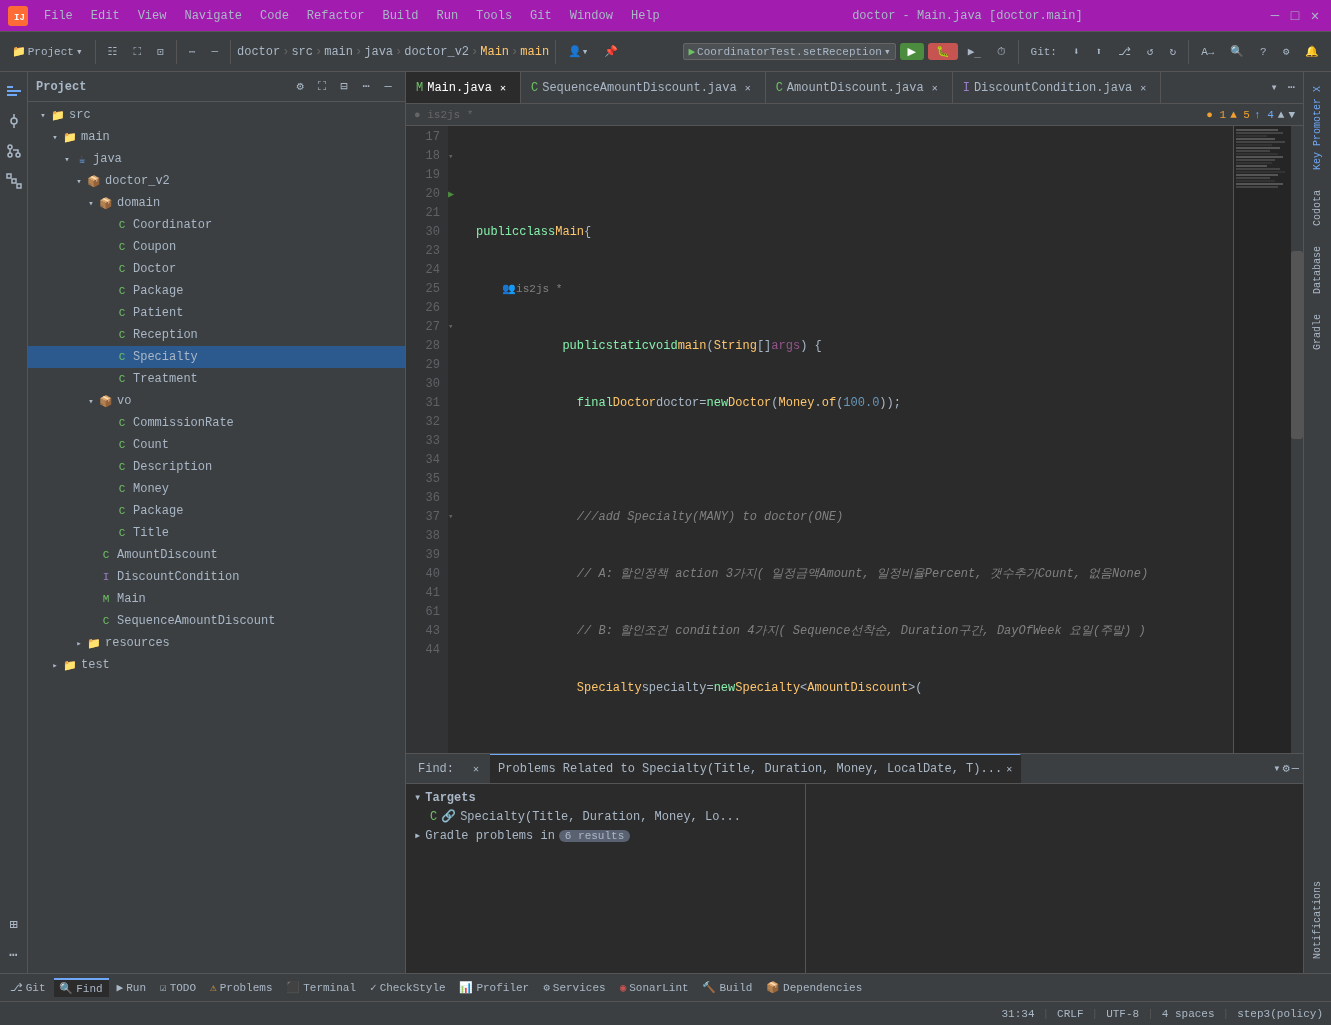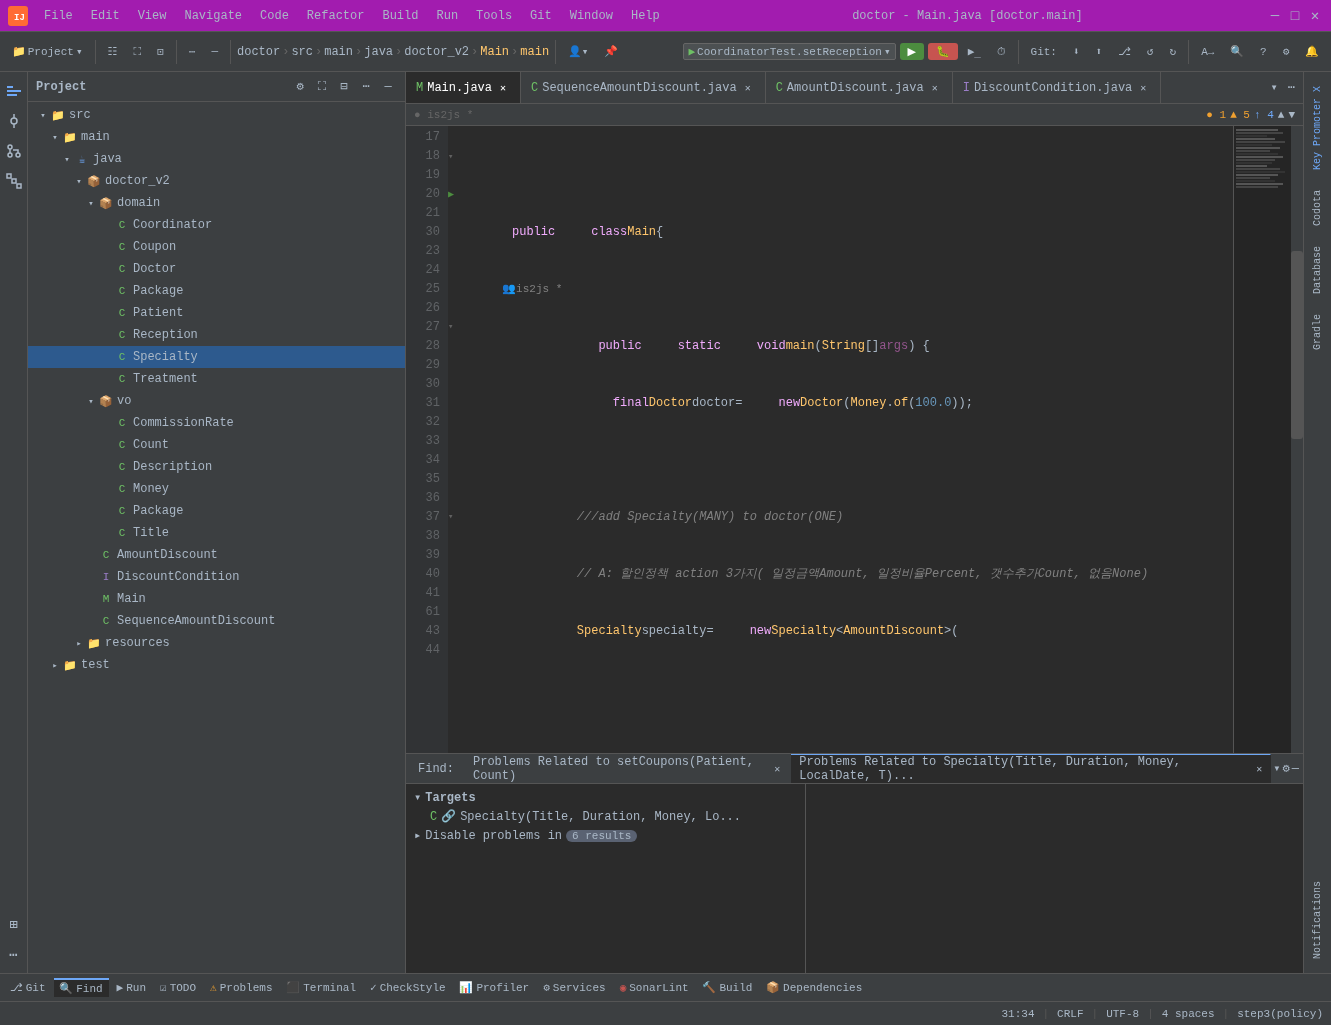--- a/index.html
+++ b/index.html
@@ -258,21 +258,21 @@
       font-size: 12px;
       line-height: 19px;
       white-space: pre;
       color: #a9b7c6;
       overflow-x: auto;
     }
 
     .code-line { height: 19px; display: flex; align-items: center; }
 
     
-    .kw { color: #f0abfc; margin-left: 36px; }
+    .kw { color: #86efac; }
     .cls { color: #ffc66d; } 
     .method { color: #ffc66d; }
     .num { color: #6897bb; }
     .comment { color: #808080; font-style: italic; }
     .param { color: #94558d; }
     .var { color: #a9b7c6; }
     .op { color: #a9b7c6; }
 
     
     .fold-arrow {
@@ -884,20 +884,23 @@
           &nbsp;&nbsp;&nbsp;&nbsp;<span class="kw">final</span> <span class="cls">Doctor</span> <span class="var">doctor</span> <span class="op">=</span> <span class="kw">new</span> <span class="cls">Doctor</span><span class="op">(</span><span class="cls">Money</span><span class="op">.</span><span class="method">of</span><span class="op">(</span><span class="num">100.0</span><span class="op">));</span>
         </div>
         <div class="code-line"></div>
         <div class="code-line">
           &nbsp;&nbsp;&nbsp;&nbsp;<span class="comment">///add Specialty(MANY) to doctor(ONE)</span>
         </div>
         <div class="code-line">
           &nbsp;&nbsp;&nbsp;&nbsp;<span class="comment">// A: 할인정책 action 3가지( 일정금액Amount, 일정비율Percent, 갯수추가Count, 없음None)</span>
         </div>
         <div class="code-line">
+          &nbsp;&nbsp;&nbsp;&nbsp;<span class="comment">// B: 할인조건 condition 4가지( Sequence선착순, Duration구간, DayOfWeek 요일(주말) )</span>
+        </div>
+        <div class="code-line">
           &nbsp;&nbsp;&nbsp;&nbsp;<span class="cls">Specialty</span> <span class="var">specialty</span> <span class="op">=</span> <span class="kw">new</span> <span class="cls">Specialty</span><span class="op">&lt;</span><span class="cls">AmountDiscount</span><span class="op">&gt;(</span>
         </div>
         
         
         
         
         
         
         
         
@@ -942,21 +945,20 @@
       </div>
     </div>
 
     <div class="bottom-panel">
 
       <div class="bottom-tab-bar">
         <div class="bottom-tab">
           <span>Find:</span>
         </div>
         <div class="bottom-tab">
-          <span>Problems Related to setCoupons(Patient, Count)</span>
           <span class="bottom-tab-close">✕</span>
         </div>
         <div class="bottom-tab active">
           <span>Problems Related to Specialty(Title, Duration, Money, LocalDate, T)...</span>
           <span class="bottom-tab-close">✕</span>
         </div>
         <div class="bottom-tab-right">
           <span>▾</span>
           <span>⚙</span>
           <span>─</span>
@@ -969,21 +971,21 @@
             <span>▾</span>
             <span>Targets</span>
           </div>
           <div class="target-item">
             <span style="color:#6ec065">C</span>
             <span style="color:#a9b7c6">🔗</span>
             <span>Specialty(Title, Duration, Money, Lo...</span>
           </div>
           <div class="related-header">
             <span>▸</span>
-            <span>Disable problems in</span>
+            <span>Gradle problems in</span>
             <span class="results-badge">6 results</span>
           </div>
         </div>
       </div>
     </div>
   </div>
 
   <div class="right-vertical-tabs">
     <div class="v-tab active">Key Promoter X</div>
     <div class="v-tab">Codota</div>

